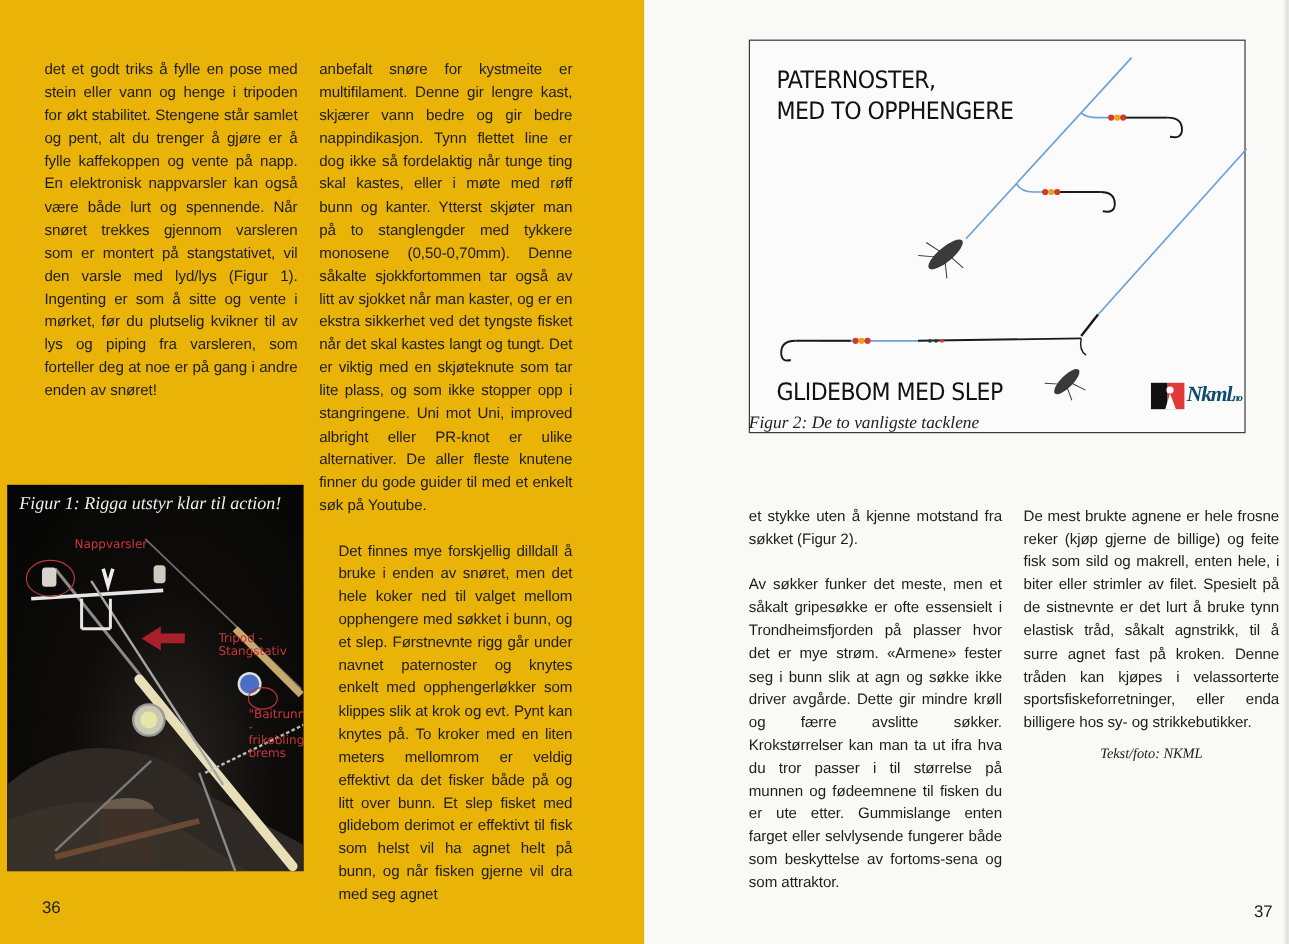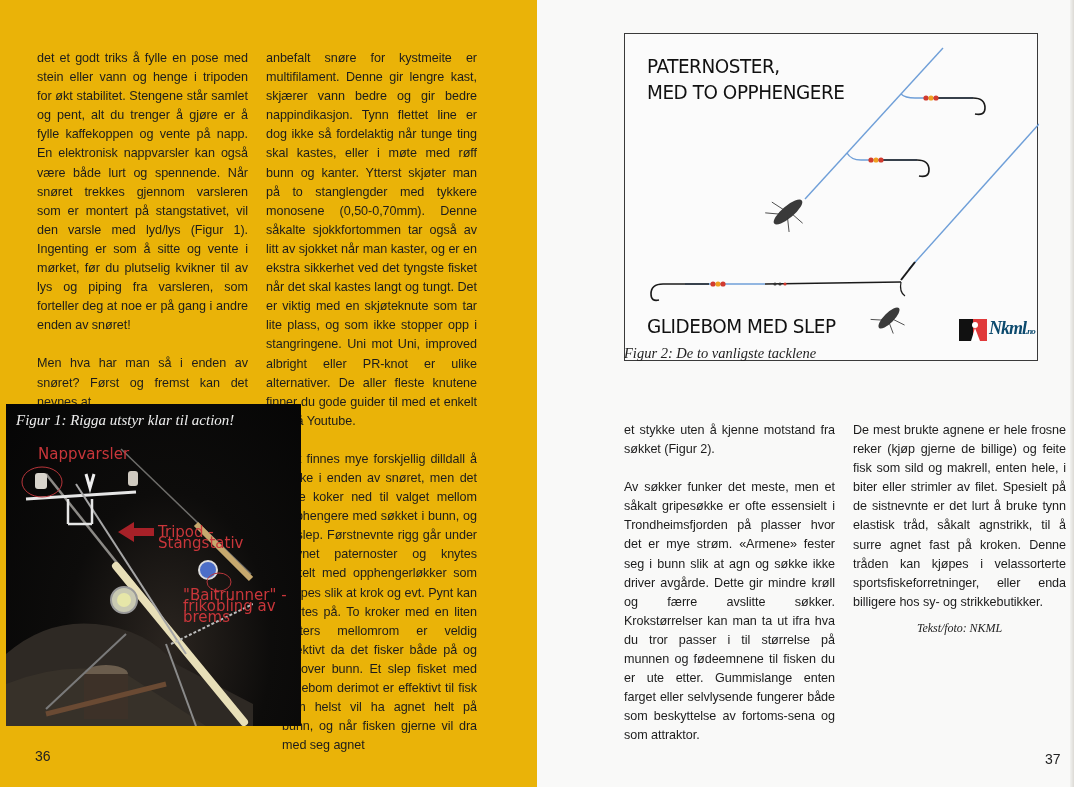--- a/index.html
+++ b/index.html
@@ -53,33 +53,34 @@
     }
 
     .page-number {
       position: absolute; font-size: 14px; color: #222;
     }
     .pn-left { left: 35px; top: 748px; }
     .pn-right { left: 1045px; top: 751px; }
 
     
     .fig1 {
-      position: absolute; left: 6px; top: 404px; width: 295px; height: 322px;
+      position: absolute; left: 6px; top: 404px; width: 247px; height: 322px;
       background: radial-gradient(ellipse at 55% 75%, #2b2520 0%, #0d0c0b 45%, #050505 100%);
       overflow: hidden;
     }
     .fig1-caption {
       position: absolute; left: 10px; top: 8px; width: 235px;
       font-family: "Liberation Serif", "DejaVu Serif", serif;
       font-style: italic; font-size: 15px; color: #eeeeee; white-space: nowrap;
     }
     .fig1 svg { position: absolute; left: 0; top: 0; }
     .fig1-label {
-      position: absolute; font-size: 15px; line-height: 11px; color: #c9363a;
+      position: absolute; font-size: 10px; line-height: 11px; color: #c9363a;
       font-family: "DejaVu Sans", sans-serif;
+      margin-left: 24px;
     }
 
     
     .fig2 {
       position: absolute; left: 624px; top: 33px; width: 414px; height: 328px;
       border: 1.5px solid #3a3a3a; background: #fbfbfb;
     }
     .fig2 svg { position: absolute; left: 0; top: 0; }
     .fig2-title {
       position: absolute; left: 22px; top: 19px;
@@ -111,21 +112,20 @@
   </style>
 </head>
 <body>
 
 <div class="spread">
 
   <div class="page page-left">
 
     <div class="col col-l1">
       <p>det et godt triks å fylle en pose med stein eller vann og henge i tripoden for økt stabilitet. Stengene står samlet og pent, alt du trenger å gjøre er å fylle kaffekoppen og vente på napp. En elektronisk nappvarsler kan også være både lurt og spennende. Når snøret trekkes gjennom varsleren som er montert på stangstativet, vil den varsle med lyd/lys (Figur 1). Ingenting er som å sitte og vente i mørket, før du plutselig kvikner til av lys og piping fra varsleren, som forteller deg at noe er på gang i andre enden av snøret!</p>
-      <p>Men hva har man så i enden av snøret? Først og fremst kan det nevnes at</p>
     </div>
 
     <div class="col col-l2">
       <p>anbefalt snøre for kystmeite er multifilament. Denne gir lengre kast, skjærer vann bedre og gir bedre nappindikasjon. Tynn flettet line er dog ikke så fordelaktig når tunge ting skal kastes, eller i møte med røff bunn og kanter. Ytterst skjøter man på to stanglengder med tykkere monosene (0,50-0,70mm). Denne såkalte sjokkfortommen tar også av litt av sjokket når man kaster, og er en ekstra sikkerhet ved det tyngste fisket når det skal kastes langt og tungt. Det er viktig med en skjøteknute som tar lite plass, og som ikke stopper opp i stangringene. Uni mot Uni, improved albright eller PR-knot er ulike alternativer. De aller fleste knutene finner du gode guider til med et enkelt søk på Youtube.</p>
       <p class="para2">Det finnes mye forskjellig dilldall å bruke i enden av snøret, men det hele koker ned til valget mellom opphengere med søkket i bunn, og et slep. Førstnevnte rigg går under navnet paternoster og knytes enkelt med opphengerløkker som klippes slik at krok og evt. Pynt kan knytes på. To kroker med en liten meters mellomrom er veldig effektivt da det fisker både på og litt over bunn. Et slep fisket med glidebom derimot er effektivt til fisk som helst vil ha agnet helt på bunn, og når fisken gjerne vil dra med seg agnet</p>
     </div>
 
     <div class="fig1">
       <svg width="247" height="322" viewBox="0 0 247 322">
 

